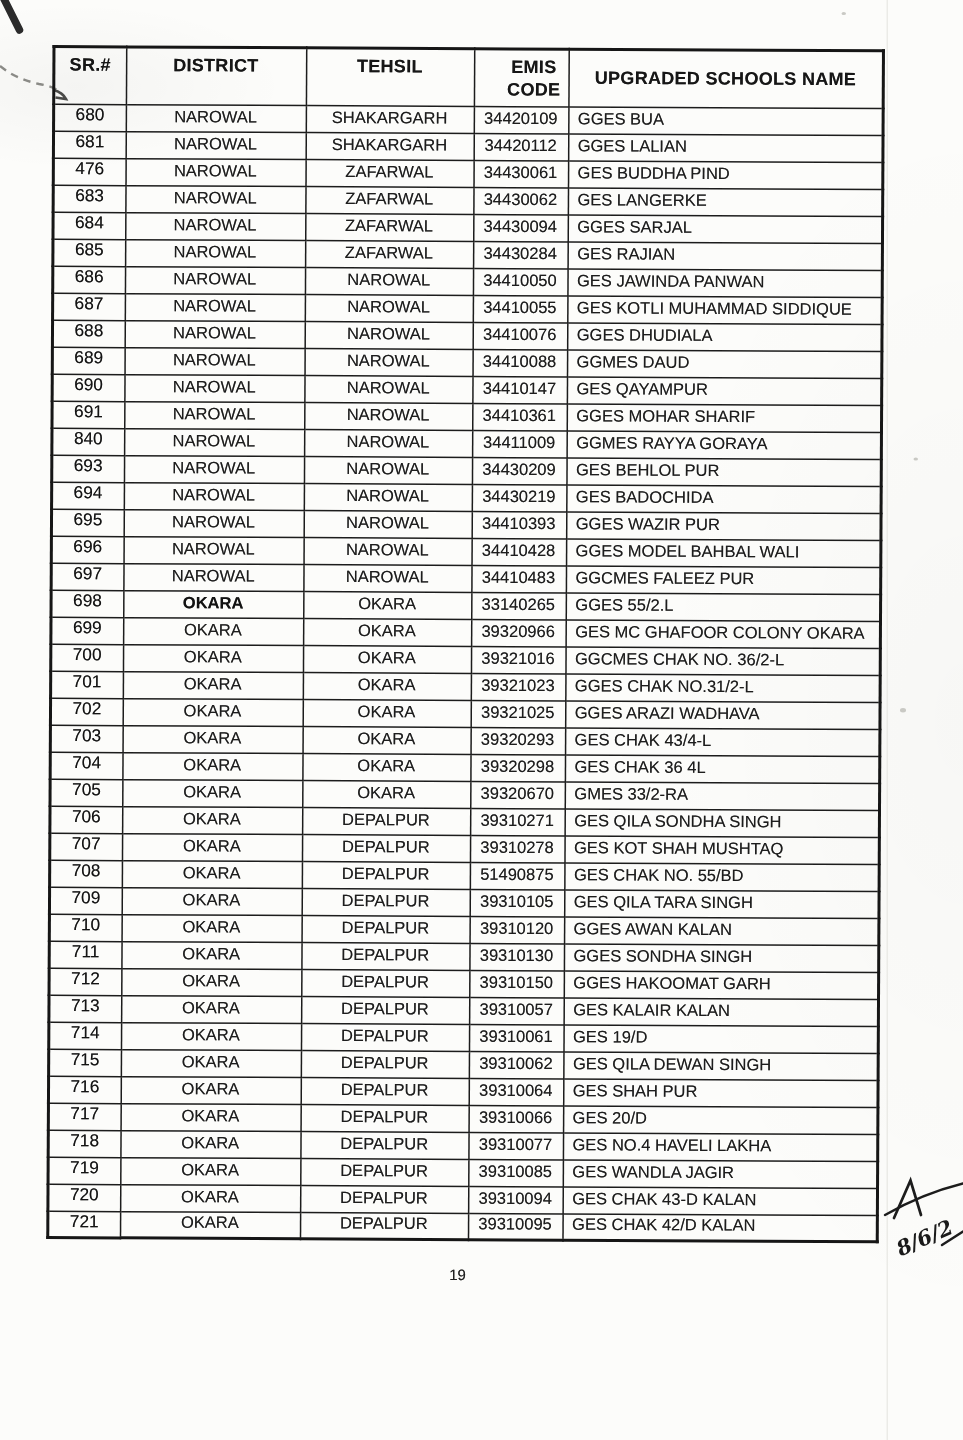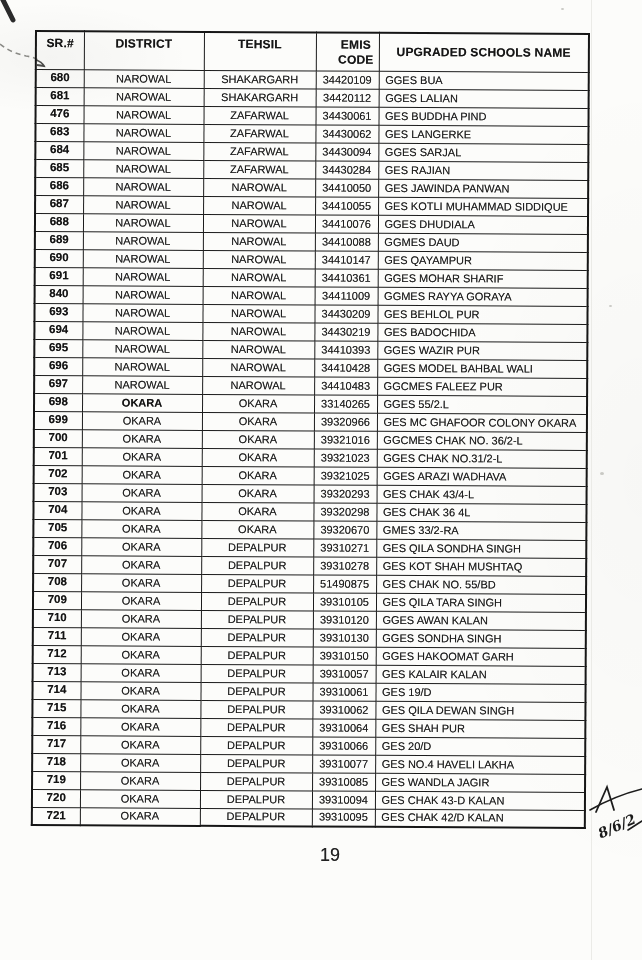--- a/index.html
+++ b/index.html
@@ -41,26 +41,26 @@
     font-size:12px; font-weight:bold; letter-spacing:0.2px;
     height:38px; vertical-align:top; padding-top:4px; text-align:center;
     color:#161616;
   }
   thead th.col-emis { white-space:pre-line; line-height:1.25;padding-left:17px; }
   thead th.col-school { vertical-align:middle; padding-top:0; }
   tbody td {
     height:18px; font-size:11px; text-align:center; color:#1d1d1d;
     line-height:1;
   }
-  tbody td.col-sr { font-weight:bold; font-size:11.5px; color:#141414;margin-top:36px; }
+  tbody td.col-sr { font-weight:normal; font-size:11.5px; color:#141414;margin-top:36px; }
   tbody td.col-school { text-align:left; padding-left:6px; }
   tbody td.bold { font-weight:bold; color:#121212; }
   .page-number {
     position:absolute; left:270px; top:845px; width:70px;
-    text-align:right; font-size:18px; color:#222;
+    text-align:center; font-size:10px; color:#222;
     text-shadow:0 0 0.35px rgba(20,20,20,0.6);
   }
   .signature { position:absolute; left:580px; top:778px; width:62px; height:90px; }
   .sig-date {
     position:absolute; left:17px; top:40px;
     font-family:"DejaVu Serif", serif; font-style:italic; font-weight:bold;
     font-size:14px; color:#1a1a1a;
     transform:rotate(-24deg); white-space:nowrap;
   }
   .artifact-corner { position:absolute; left:0; top:0; width:60px; height:90px; }

